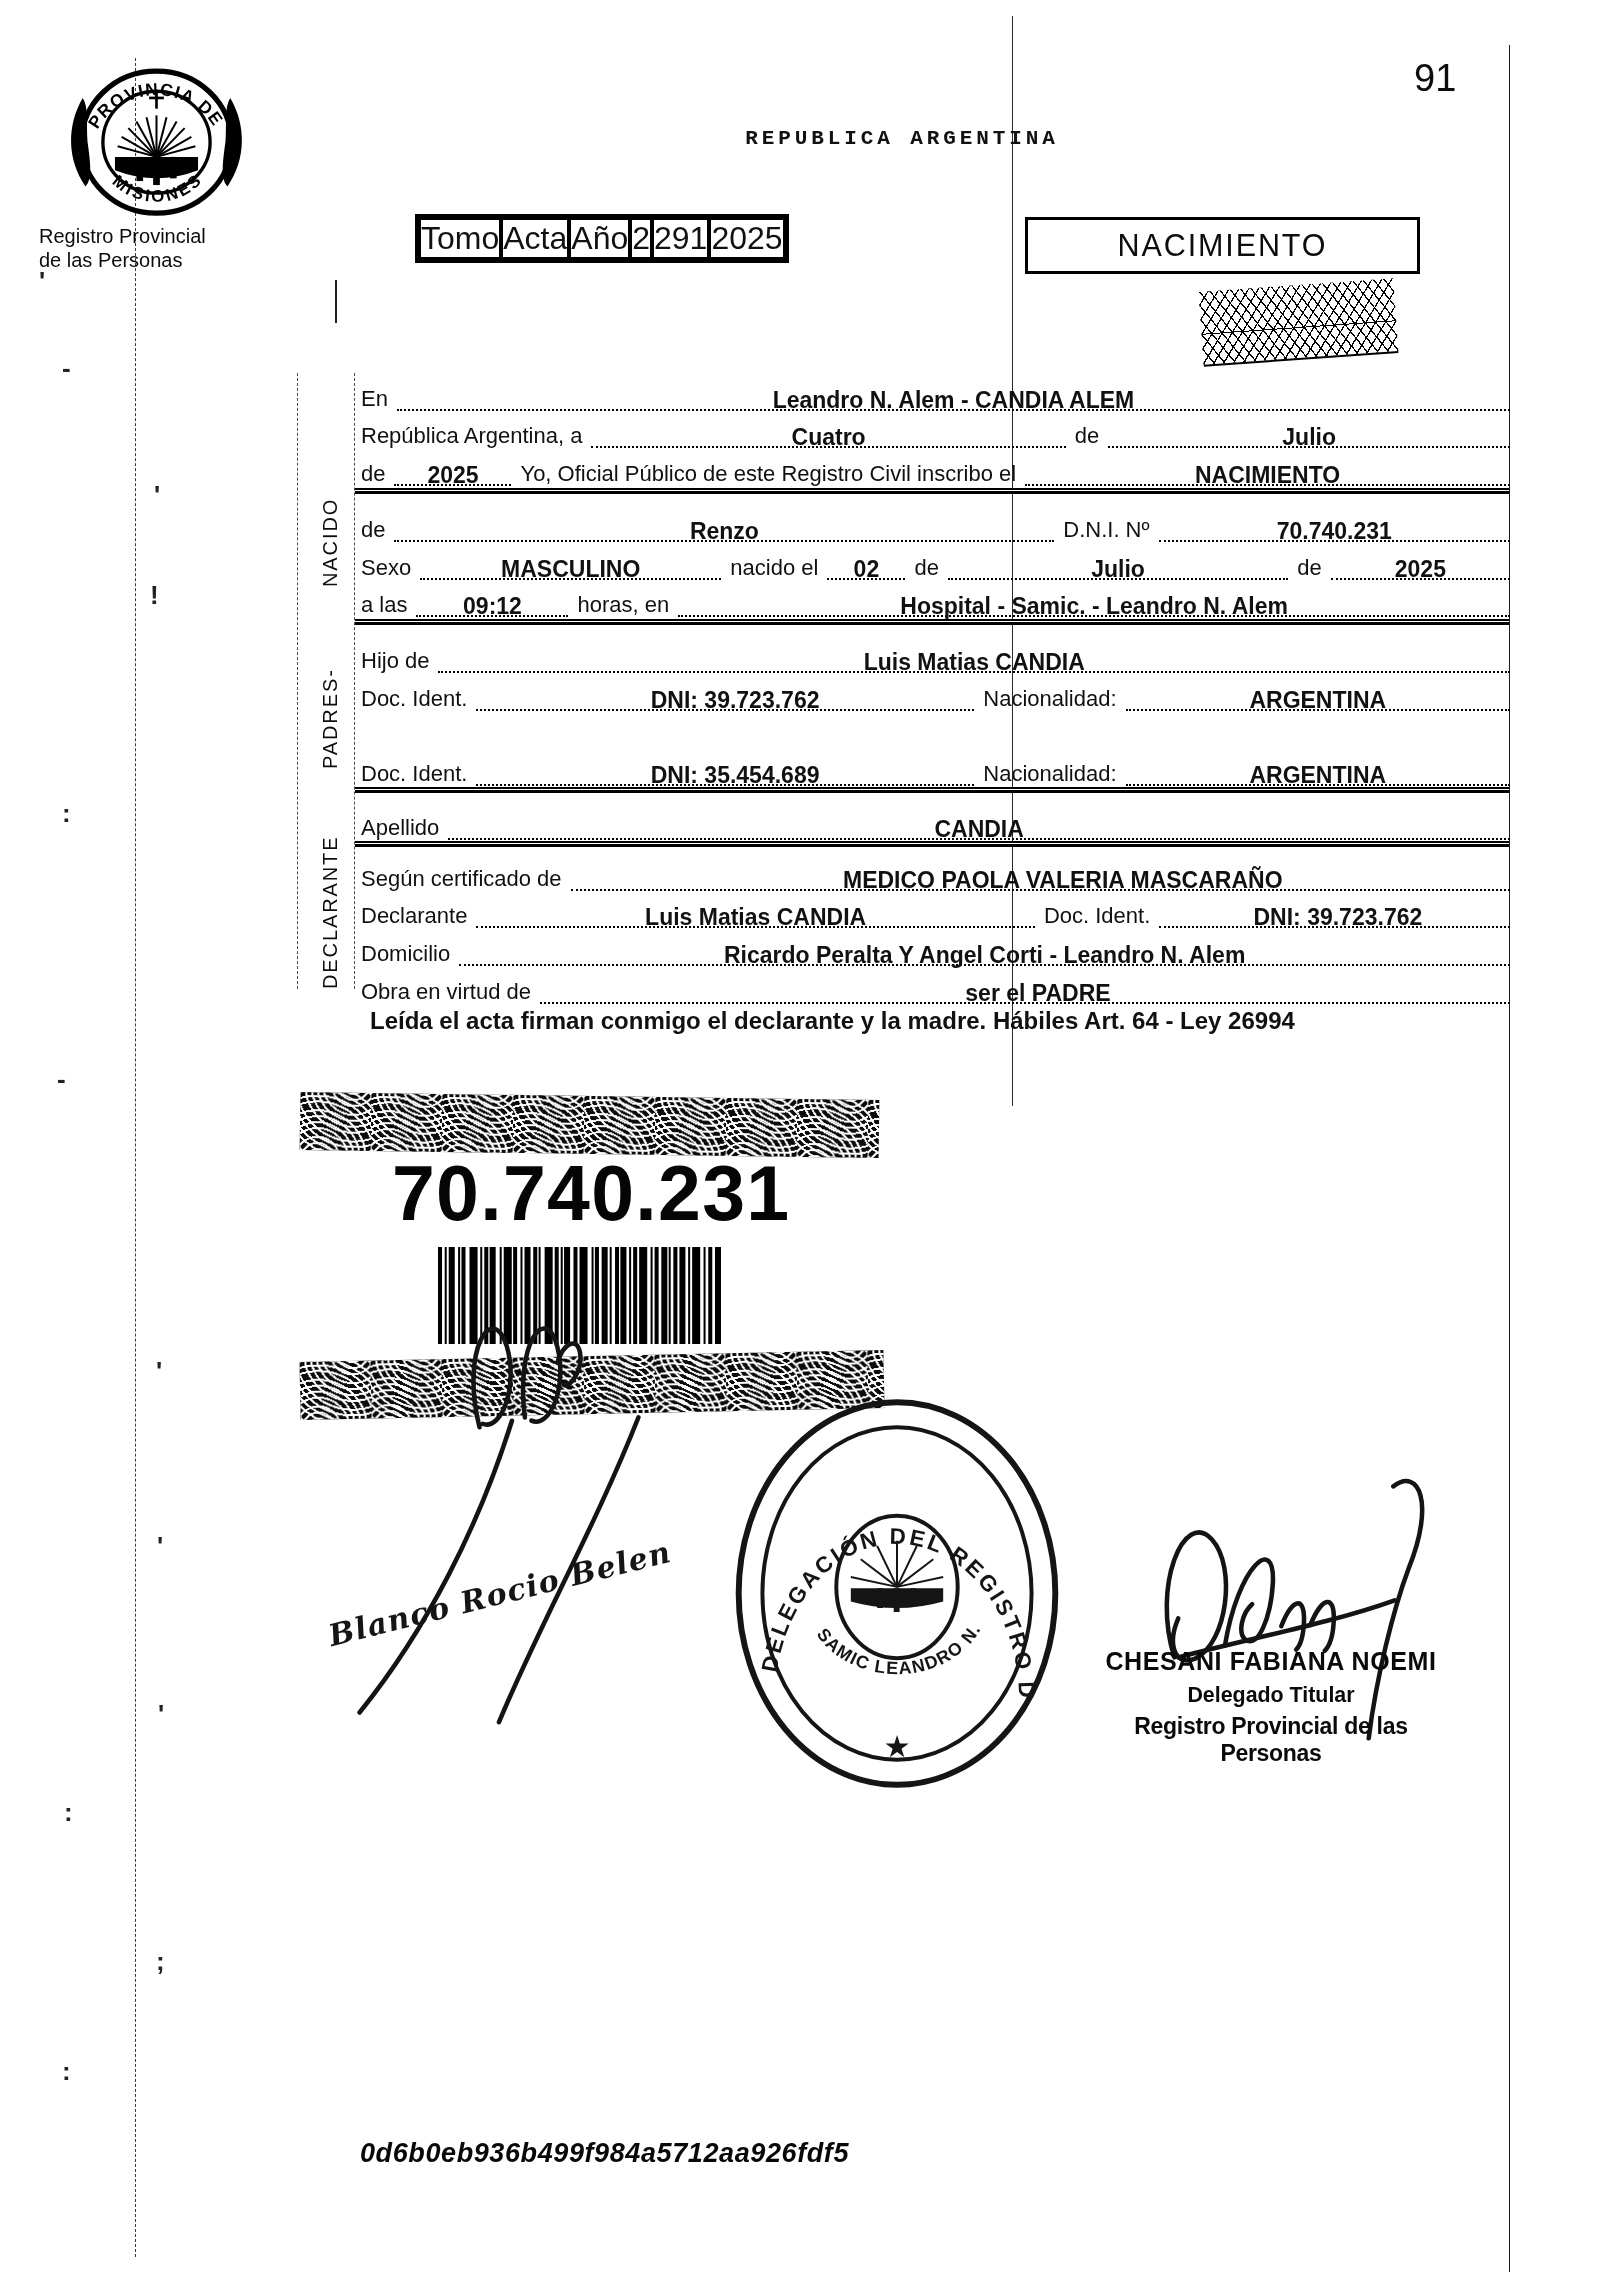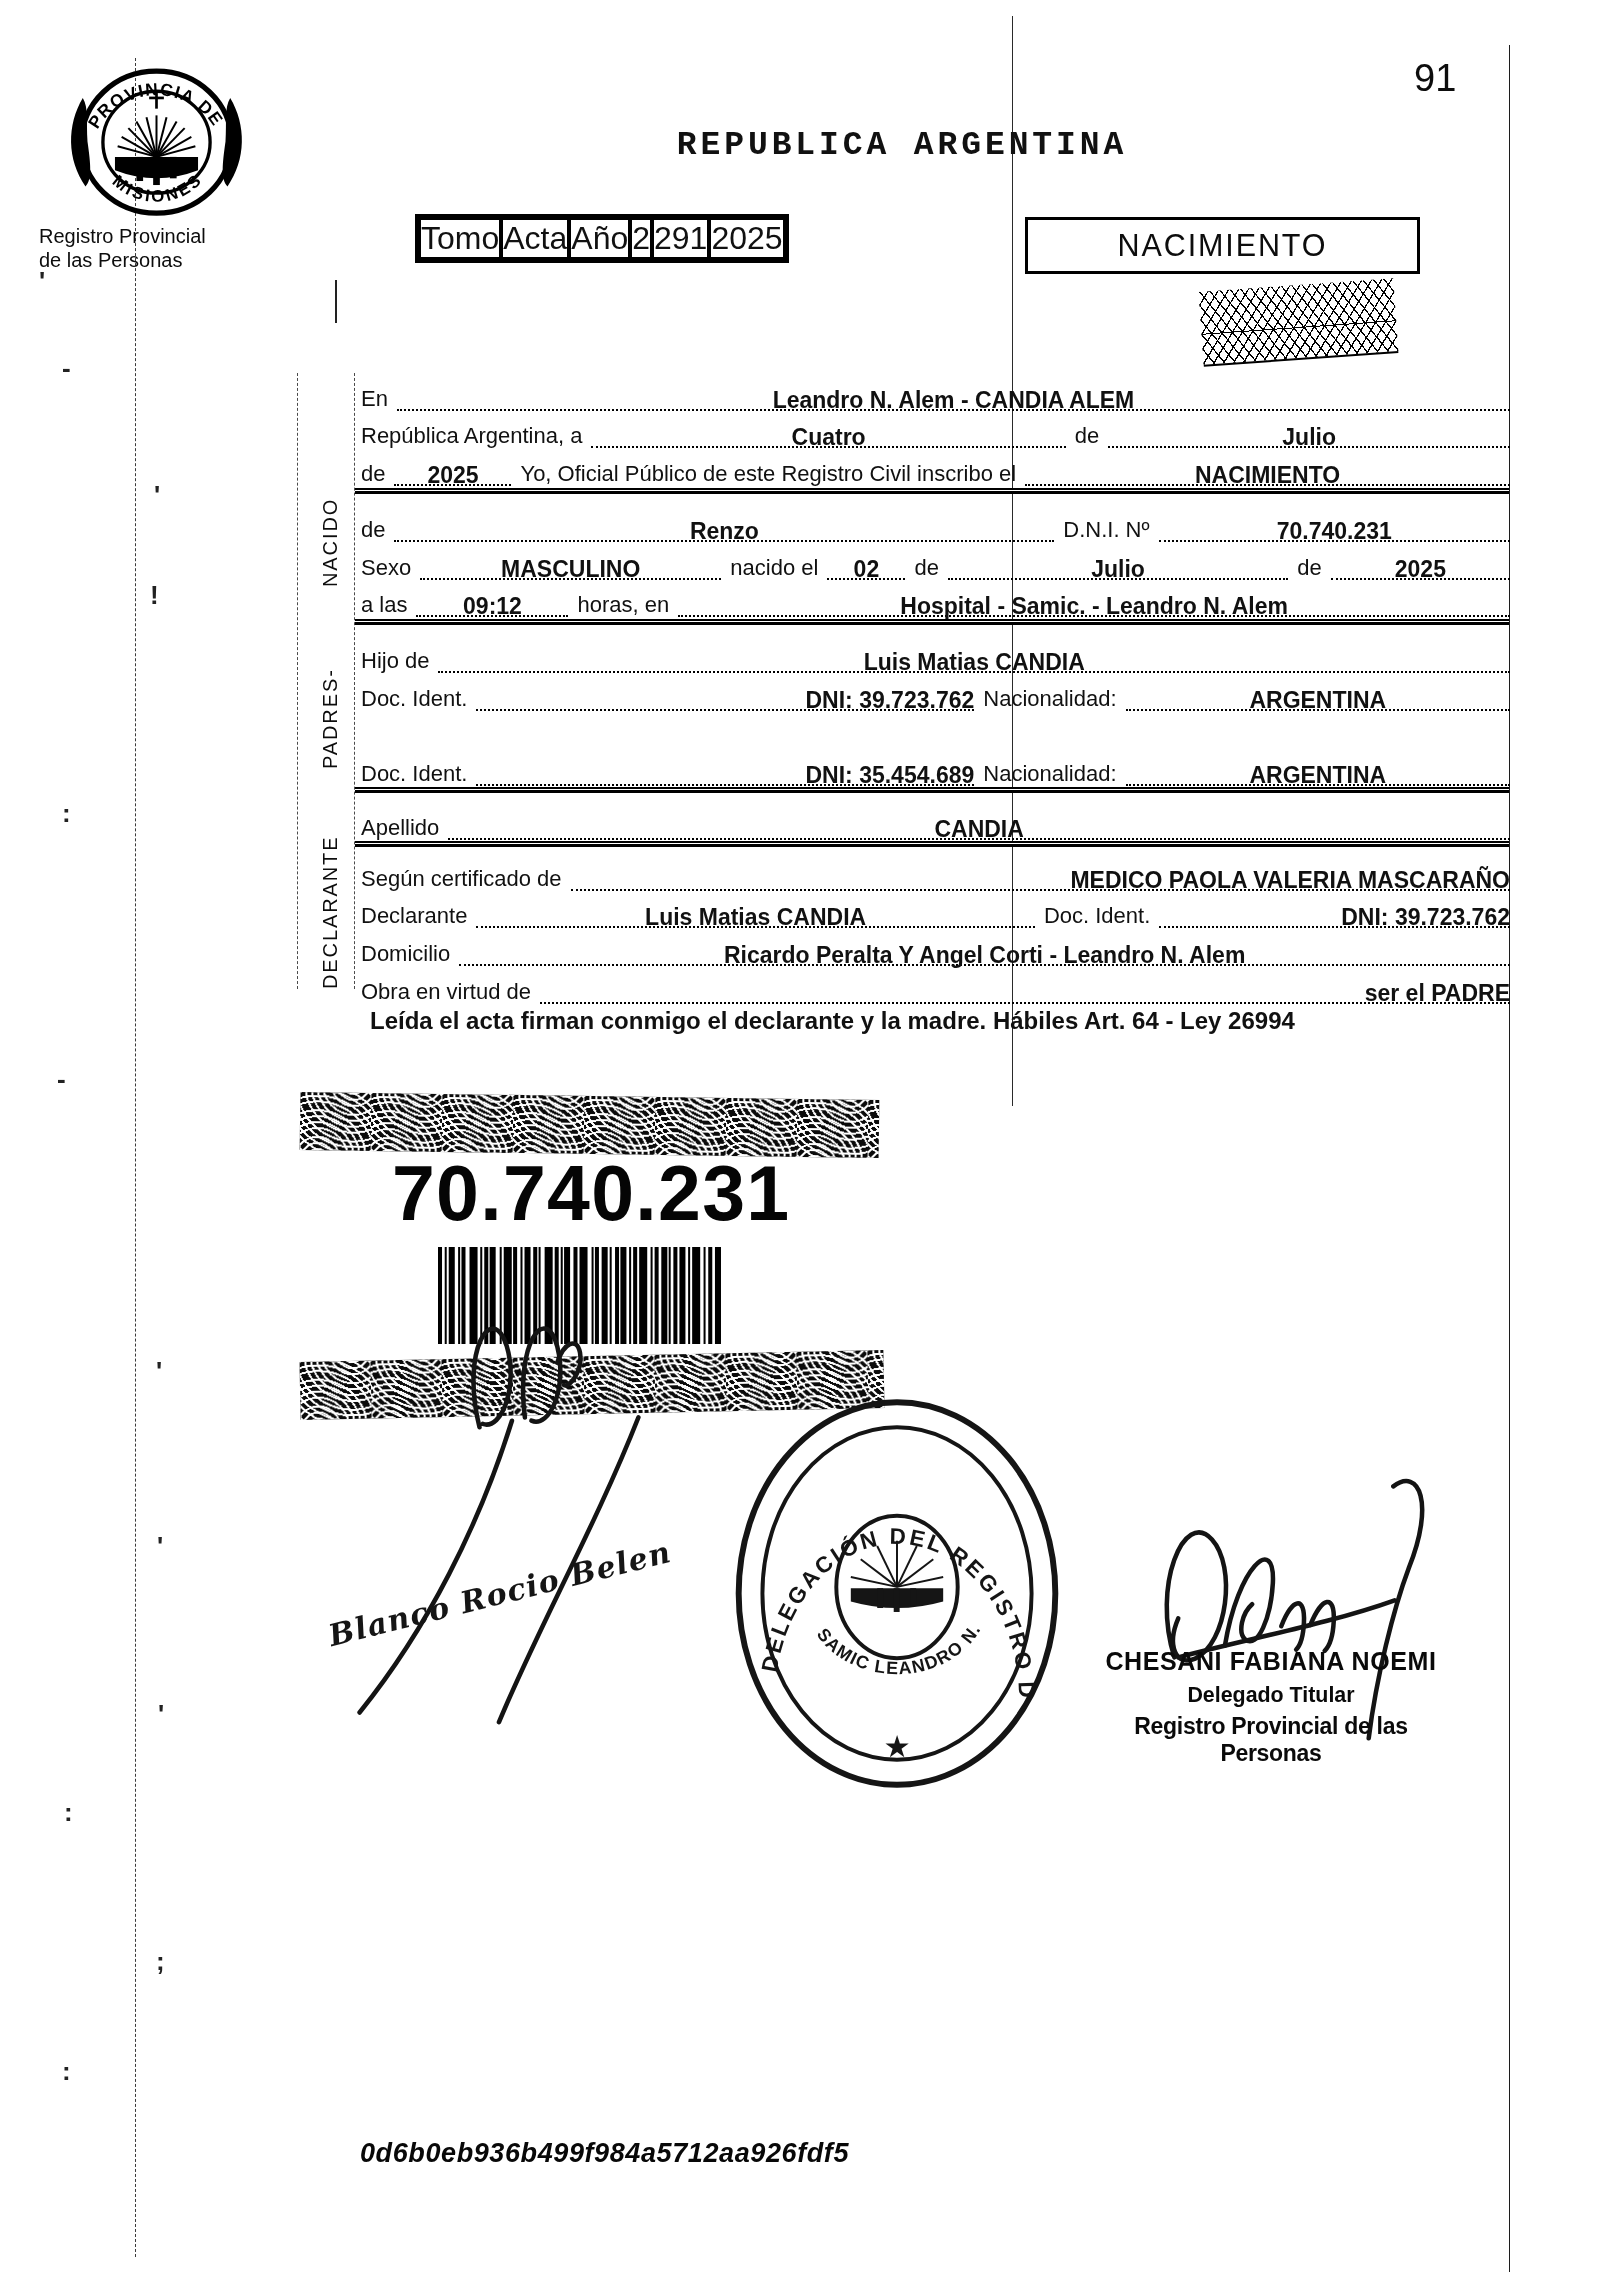--- a/index.html
+++ b/index.html
@@ -15,21 +15,21 @@
   #labels-rail-a{left:297px;top:373px;height:616px;border-left:1.9px dashed #4a4a4a;}
   #labels-rail-b{left:354px;top:373px;height:616px;border-left:1.9px dashed #4a4a4a;}
   #en-tick{left:335px;top:280px;height:43px;border-left:2.6px solid #222;}
 
   .mark{position:absolute;font-size:26px;font-weight:bold;color:#222;}
 
   
   #page-number{position:absolute;left:1414px;top:57px;font-size:38px;color:#0d0d0d;}
   #doc-title{
     position:absolute;left:623px;top:127px;width:558px;text-align:center;
-    font-family:"Liberation Mono",monospace;font-weight:bold;font-size:33px;letter-spacing:3.9px;
+    font-family:"Liberation Mono",monospace;font-weight:bold;font-size:21px;letter-spacing:3.9px;
   }
   #logo{position:absolute;left:56px;top:56px;}
   #logo-caption{position:absolute;left:39px;top:224px;width:240px;text-align:left;font-size:20px;line-height:24px;color:#0d0d0d;}
 
   #record-table{
     position:absolute;left:415px;top:214px;border:2.6px solid #000;border-collapse:collapse;
   }
   #record-table div{box-sizing:border-box;border:2.6px solid #000;display:flex;align-items:center;justify-content:center;}
   .rt-grid{display:grid;grid-template-columns:159px 123px 120px;grid-template-rows:49px 51px;}
   .rt-cell{font-size:32px;}
@@ -50,21 +50,21 @@
   
   .line{
     position:absolute;left:361px;width:1149px;height:36px;
     display:flex;align-items:flex-end;gap:9px;
   }
   .lbl{font-size:22px;white-space:pre;line-height:1;padding-bottom:1.3px;}
   .fill{
     position:relative;display:flex;justify-content:center;align-items:flex-end;
     border-bottom:2.6px dotted #000;min-width:39px;height:100%;
   }
-  .fill.left{justify-content:flex-end;padding-left:19.5px;}
+  .fill.left{justify-content:center;padding-left:19.5px;}
   .fill.pad60{padding-left:45px;}
   .val{font-weight:bold;font-size:23px;white-space:nowrap;transform:translateY(2.6px);line-height:1;}
   .sep{
     position:absolute;left:355px;width:1154px;height:5.8px;
     background:linear-gradient(#000 0 2.3px,#fff 2.3px 3.2px,#000 3.2px 5.8px);
   }
   #closing{
     position:absolute;left:370px;top:1005px;width:1103px;
     font-size:24px;font-weight:bold;line-height:32px;
   }

